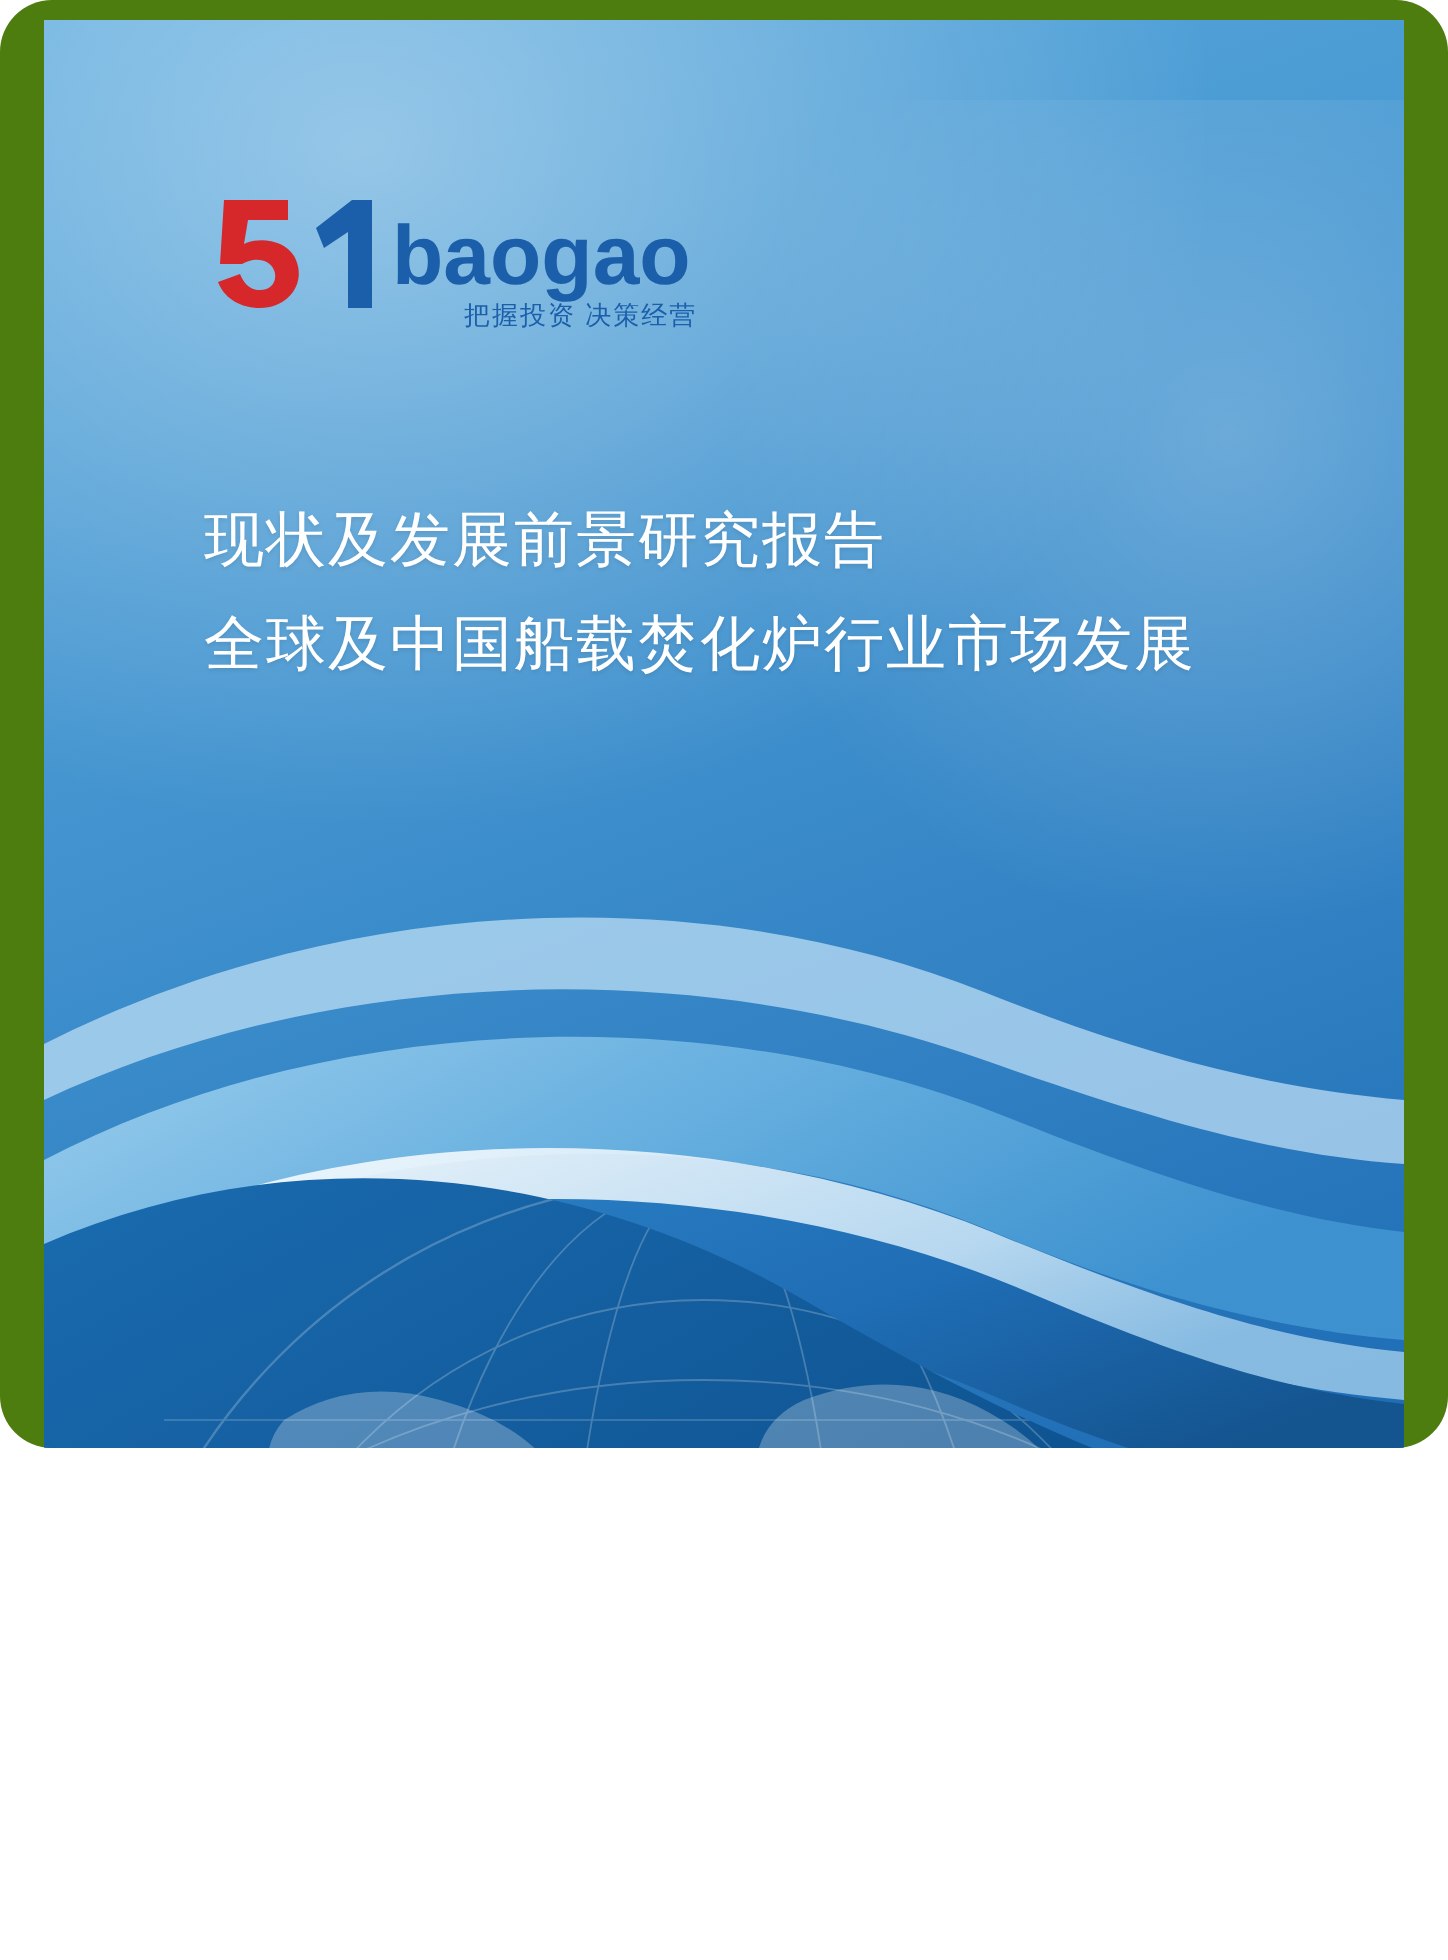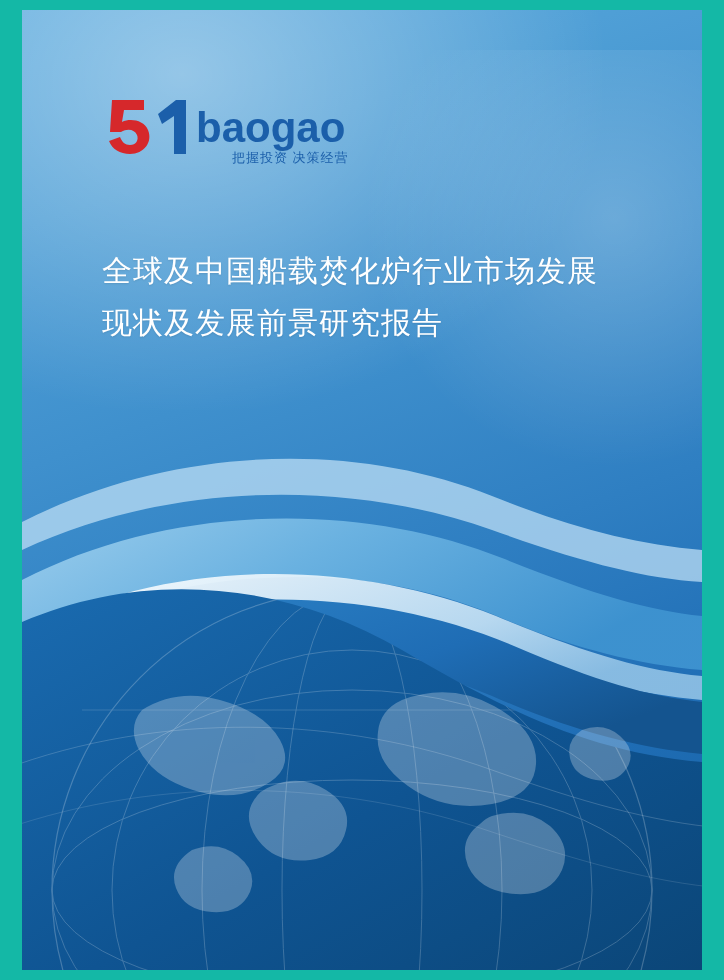--- a/index.html
+++ b/index.html
@@ -6,23 +6,24 @@
     margin: 0;
     padding: 0;
     background: #ffffff;
   }
   body {
     font-family: "Liberation Sans", sans-serif;
   }
   .page {
     position: relative;
     width: 724px;
-    height: 980px;
+    height: 724px;
     overflow: hidden;
-    background: #14b8a6;
+    background: #4d7c0f;
+    border-radius: 26px;
   }
   
   .cover {
     position: absolute;
     left: 22px;
     top: 10px;
     width: 680px;
     height: 960px;
     overflow: hidden;
     background: linear-gradient(160deg, #5aa9dd 0%, #4f9fd6 18%, #3f90cd 38%, #2f7fc2 58%, #1f6db5 78%, #15609f 100%);
@@ -160,18 +161,18 @@
 
           <path d="M12,8 L44,8 L44,18 L24,18 L22,30 C30,26 44,28 48,38 C53,50 44,62 30,62 C20,62 12,57 9,49 L20,45 C22,50 25,53 30,53 C36,53 39,48 37,43 C35,38 28,36 21,40 L10,40 Z" fill="#d6282b"></path>
           <path d="M58,22 L76,8 L86,8 L86,62 L74,62 L74,24 L62,32 Z" fill="#1b5faa"></path>
         </g>
         <text x="96" y="50" font-family="'Liberation Sans', sans-serif" font-size="42" font-weight="bold" fill="#1b5faa">baogao</text>
         <text x="132" y="70" font-family="'Liberation Sans', sans-serif" font-size="13" fill="#1b5faa" letter-spacing="1">把握投资 决策经营</text>
       </svg>
     </div>
 
     <div class="title">
+      <div>现状及发展前景研究报告</div>
       <div>全球及中国船载焚化炉行业市场发展</div>
-      <div>现状及发展前景研究报告</div>
     </div>
 
   </div>
 </div>
 
 </body></html>

